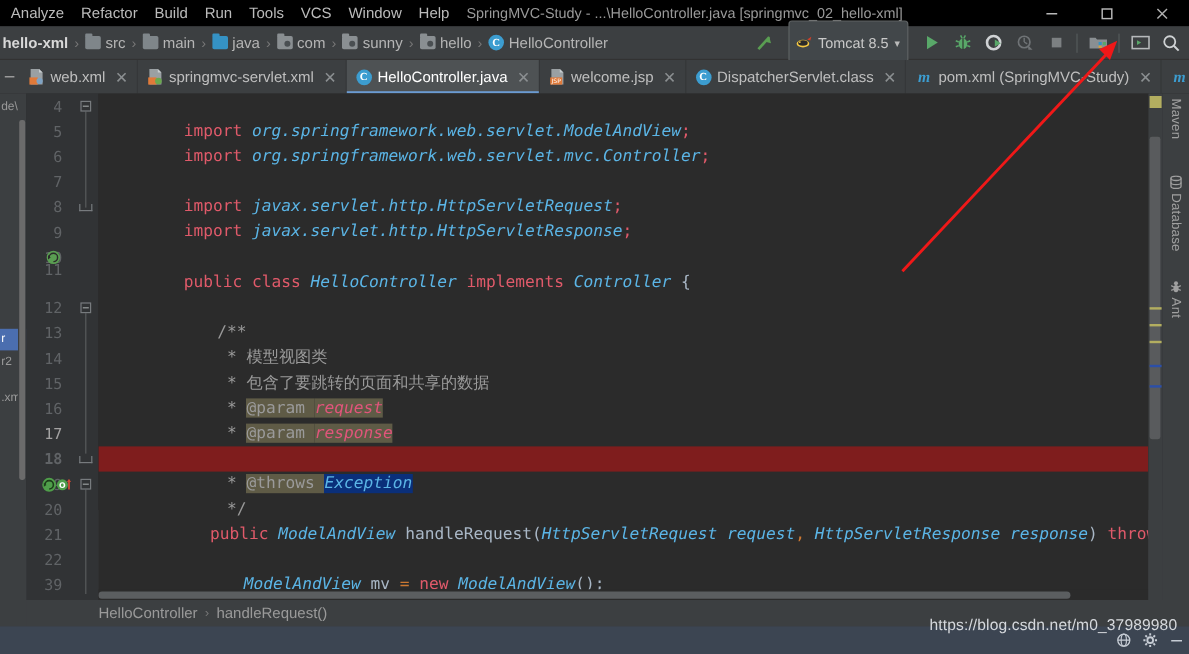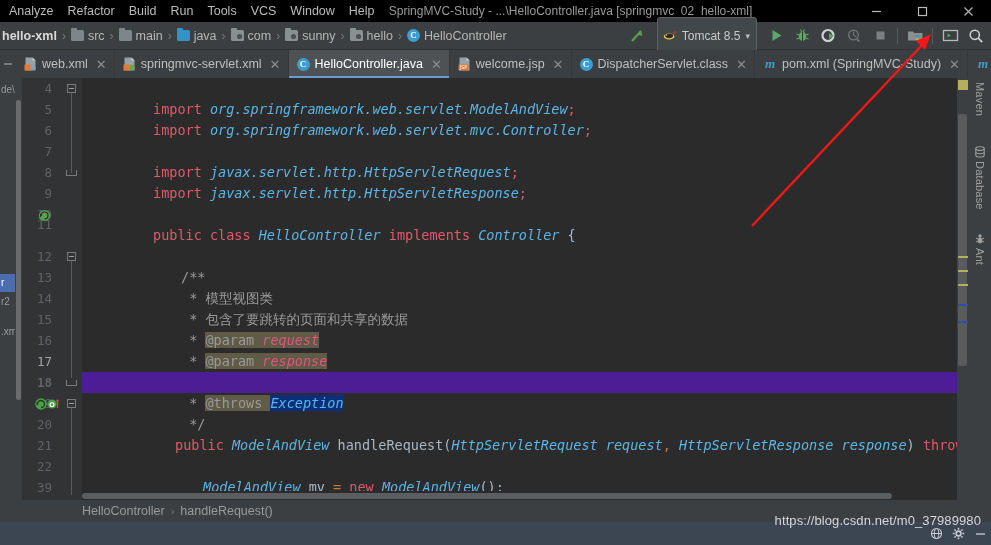--- a/index.html
+++ b/index.html
@@ -199,21 +199,21 @@
     content: ""; width: 9px; height: 5px;
     border: 1px solid #777b7e; border-top: none; background: transparent;
   }
   .gutter-icon { position: absolute; }
 
   .code-line {
     position: absolute; left: 0; right: 0; height: 21px; line-height: 21px;
     font-family: "DejaVu Sans Mono", monospace; font-size: 13.5px;
     white-space: pre; padding-left: 6px;
   }
-  .code-line.current { background: #4c1d95; }
+  .code-line.current { background: #7f1d1d; }
   .kw { color: #cc7832; }
   .kw2 { color: #e05a6a; }
   .cls { color: #5bb5e6; font-style: italic; }
   .plain { color: #a9b7c6; }
   .cmt { color: #808080; }
   .cmtdoc { color: #9a9a9a; }
   .hl-param { background: #5f5b46; color: #e0557b; font-style: italic; }
   .hl-ret { background: #5f5b46; color: #9a9a9a; }
   .sel-blue { background: #0a2f7a; color: #5bb5e6; font-style: italic; }
 

